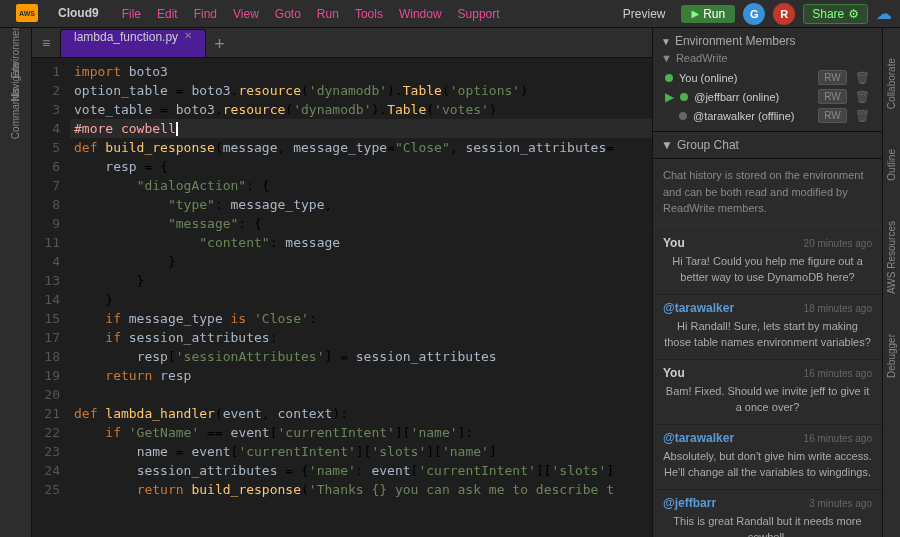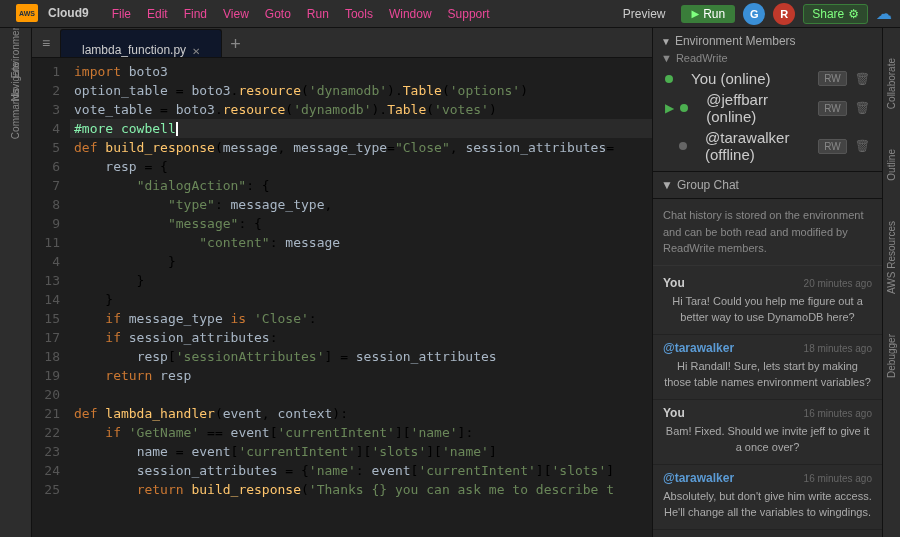--- a/index.html
+++ b/index.html
@@ -10,21 +10,21 @@
       height: 28px;
       background: #2d2d2d;
       display: flex;
       align-items: center;
       padding: 0 8px;
       gap: 2px;
       flex-shrink: 0;
       border-bottom: 1px solid #111;
     }
     .menu-bar .aws-logo {
-      display: flex; align-items: center; gap: 10px; margin-right: 6px;
+      display: flex; align-items: center; gap: 20px; margin-right: 6px;
     }
     .menu-bar .aws-logo .aws-icon {
       width: 22px; height: 18px; background: #f90; border-radius: 2px;
       display: flex; align-items: center; justify-content: center;
       font-size: 7px; font-weight: bold; color: #232f3e;
     }
     .menu-bar .aws-logo .c9-text {
       color: #ccc; font-size: 12px; font-weight: bold;
     }
     .menu-item {
@@ -90,22 +90,22 @@
       display: flex;
       align-items: flex-end;
       border-bottom: 1px solid #111;
       flex-shrink: 0;
     }
     .tab-list-icon {
       width: 28px; height: 28px; display: flex; align-items: center; justify-content: center;
       color: #888; cursor: pointer; font-size: 14px;
     }
     .tab {
-      height: 28px; background: #0f172a; border: 1px solid #111; border-bottom: none;
-      display: flex; align-items: flex-end; padding: 0 21px; gap: 6px;
+      height: 28px; background: #4c1d95; border: 1px solid #111; border-bottom: none;
+      display: flex; align-items: flex-start; padding: 0 13px; gap: 6px;
       color: #ccc; font-size: 12px; cursor: pointer; border-radius: 3px 3px 0 0;
     }
     .tab .tab-close { color: #888; font-size: 10px; cursor: pointer; }
     .tab-add { width: 26px; height: 26px; display: flex; align-items: center; justify-content: center; color: #888; font-size: 18px; cursor: pointer; }
 
     
     .code-editor {
       flex: 1;
       overflow: auto;
       padding: 4px 0;
@@ -126,21 +126,21 @@
       user-select: none;
       flex-shrink: 0;
     }
     .line-content { flex: 1; padding-left: 4px; white-space: pre; }
     .code-line.active-line .line-content { background: #2a2a2a; }
 
     
     .kw { color: #cc7832; }
     .fn { color: #ffc66d; }
     .str { color: #6a8759; }
-    .cm { color: #86efac; }
+    .cm { color: #fca5a5; }
     .var { color: #a9b7c6; }
     .param { color: #a9b7c6; }
 
     
     .right-panel {
       width: 230px;
       background: #2b2b2b;
       display: flex;
       flex-direction: column;
       border-left: 1px solid #111;
@@ -161,21 +161,21 @@
     .rw-section-header {
       display: flex; align-items: center; gap: 4px;
       color: #888; font-size: 11px; margin-bottom: 4px; cursor: pointer;
     }
     .member-row {
       display: flex; align-items: center; padding: 2px 4px; gap: 6px;
     }
     .member-dot { width: 8px; height: 8px; border-radius: 50%; flex-shrink: 0; }
     .dot-green { background: #4caf50; }
     .dot-gray { background: #666; }
-    .member-name { color: #ccc; font-size: 15px; flex: 1; margin-left: 12px; }
+    .member-name { color: #ccc; font-size: 11px; flex: 1; }
     .rw-badge {
       background: #444; color: #888; font-size: 10px; padding: 1px 5px;
       border-radius: 2px; border: 1px solid #555;
     }
     .member-delete { color: #666; font-size: 12px; cursor: pointer; margin-left: 2px; }
     .play-icon { color: #4caf50; font-size: 12px; }
 
     
     .group-chat {
       flex: 1;

